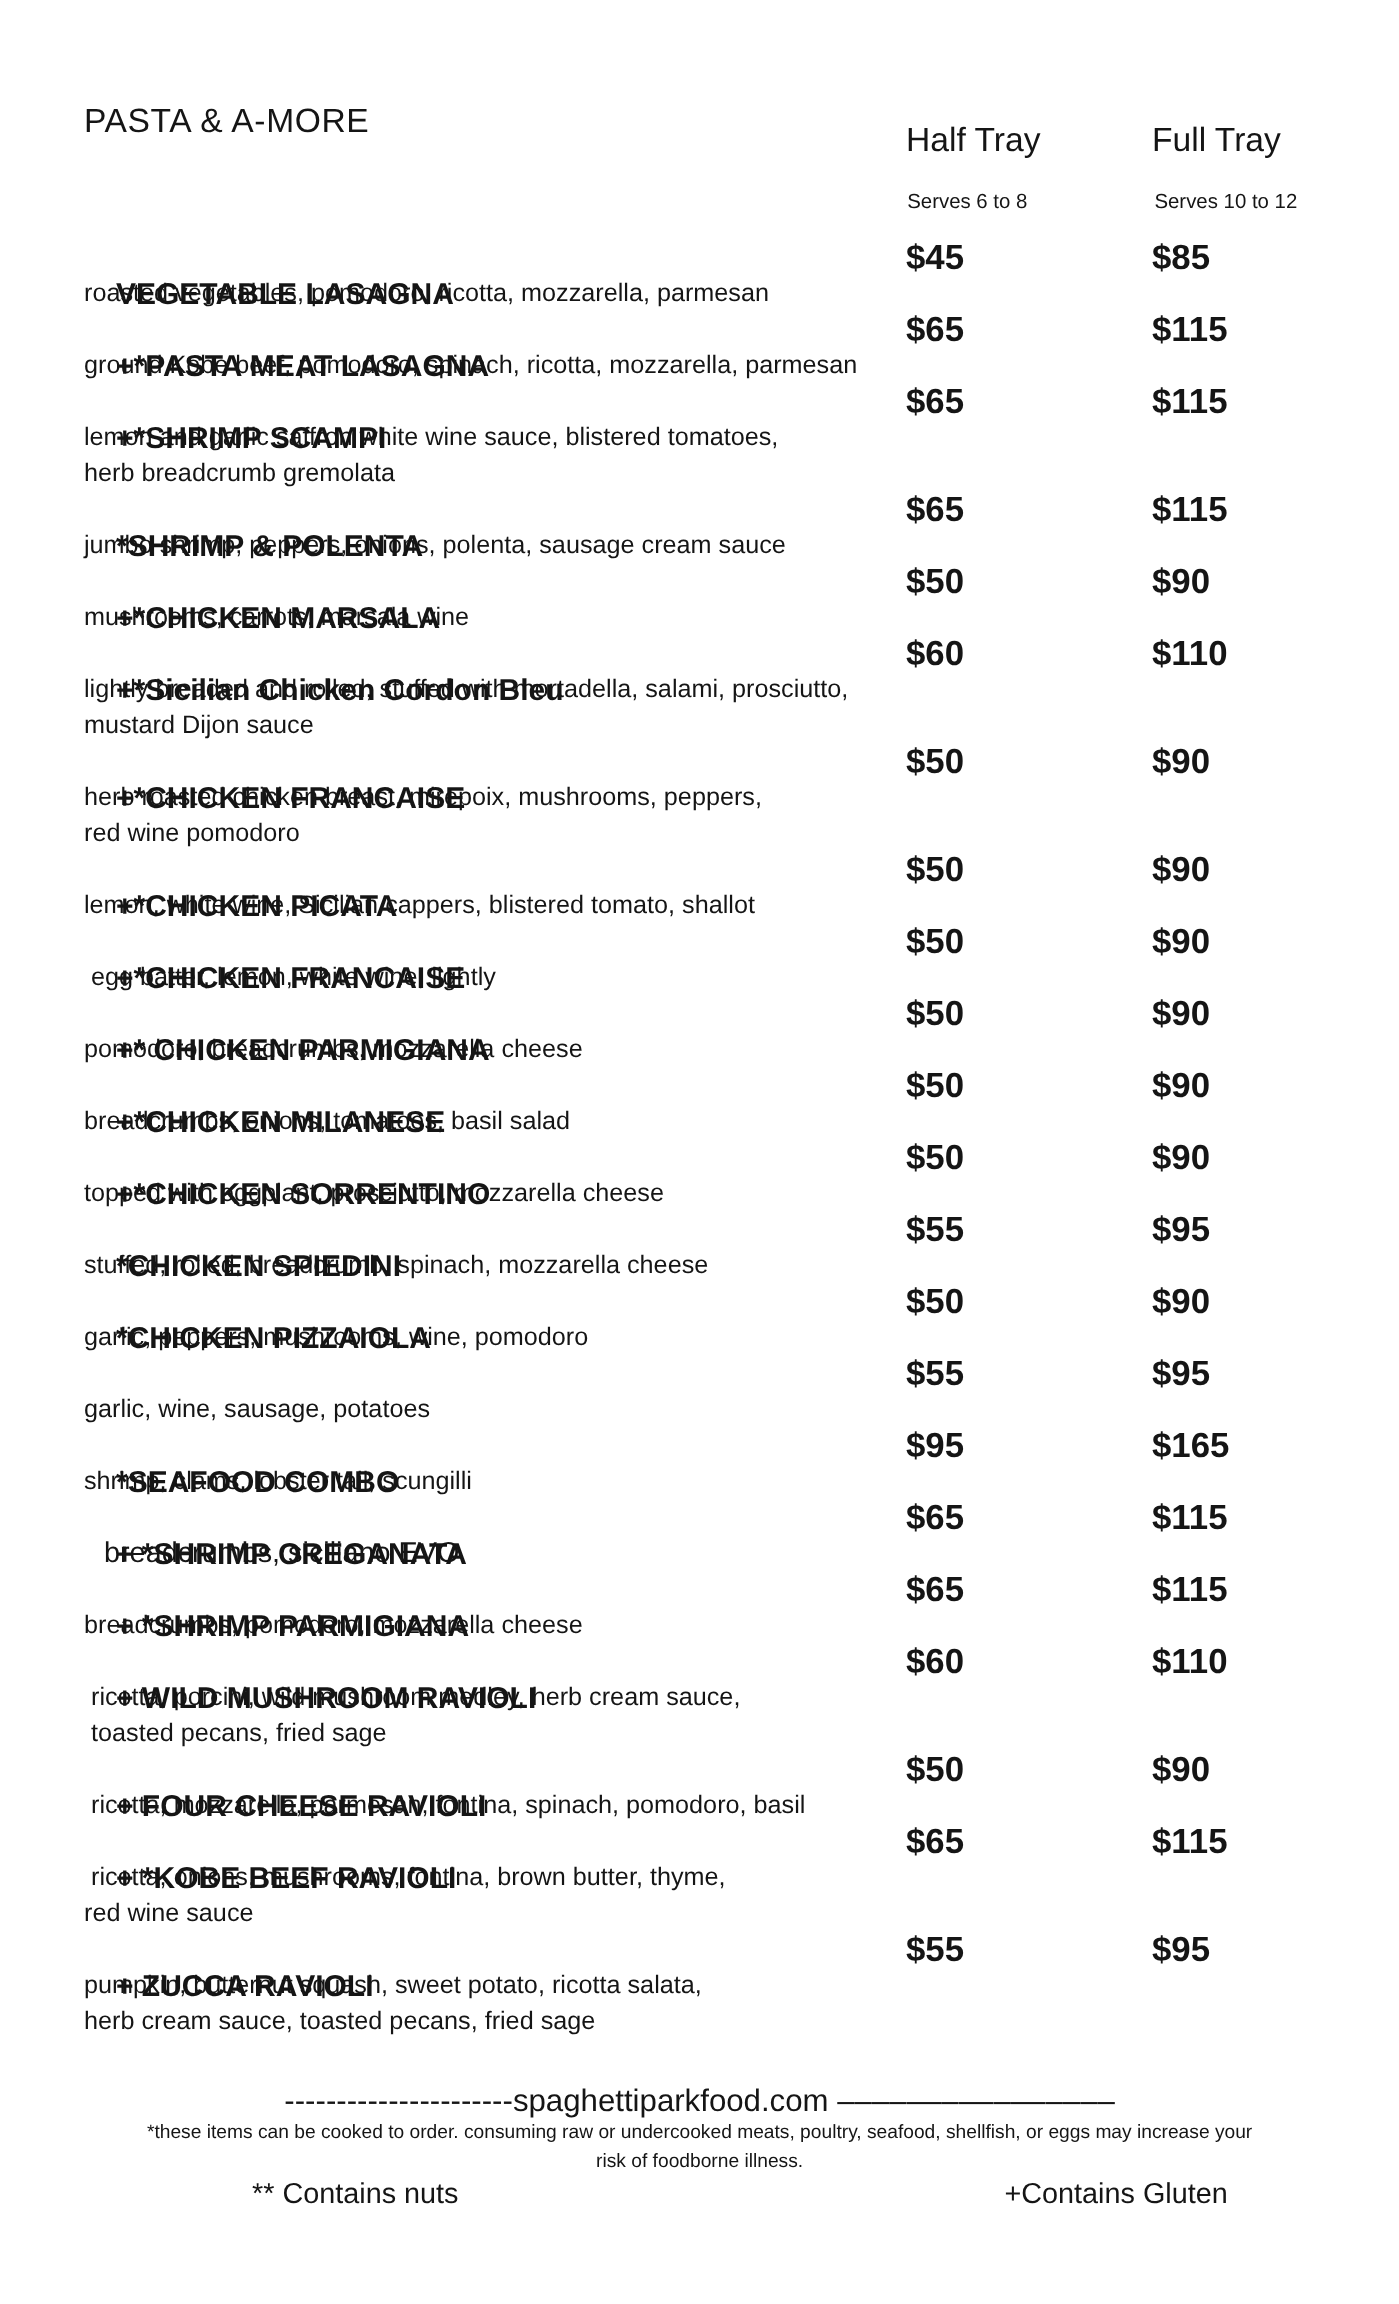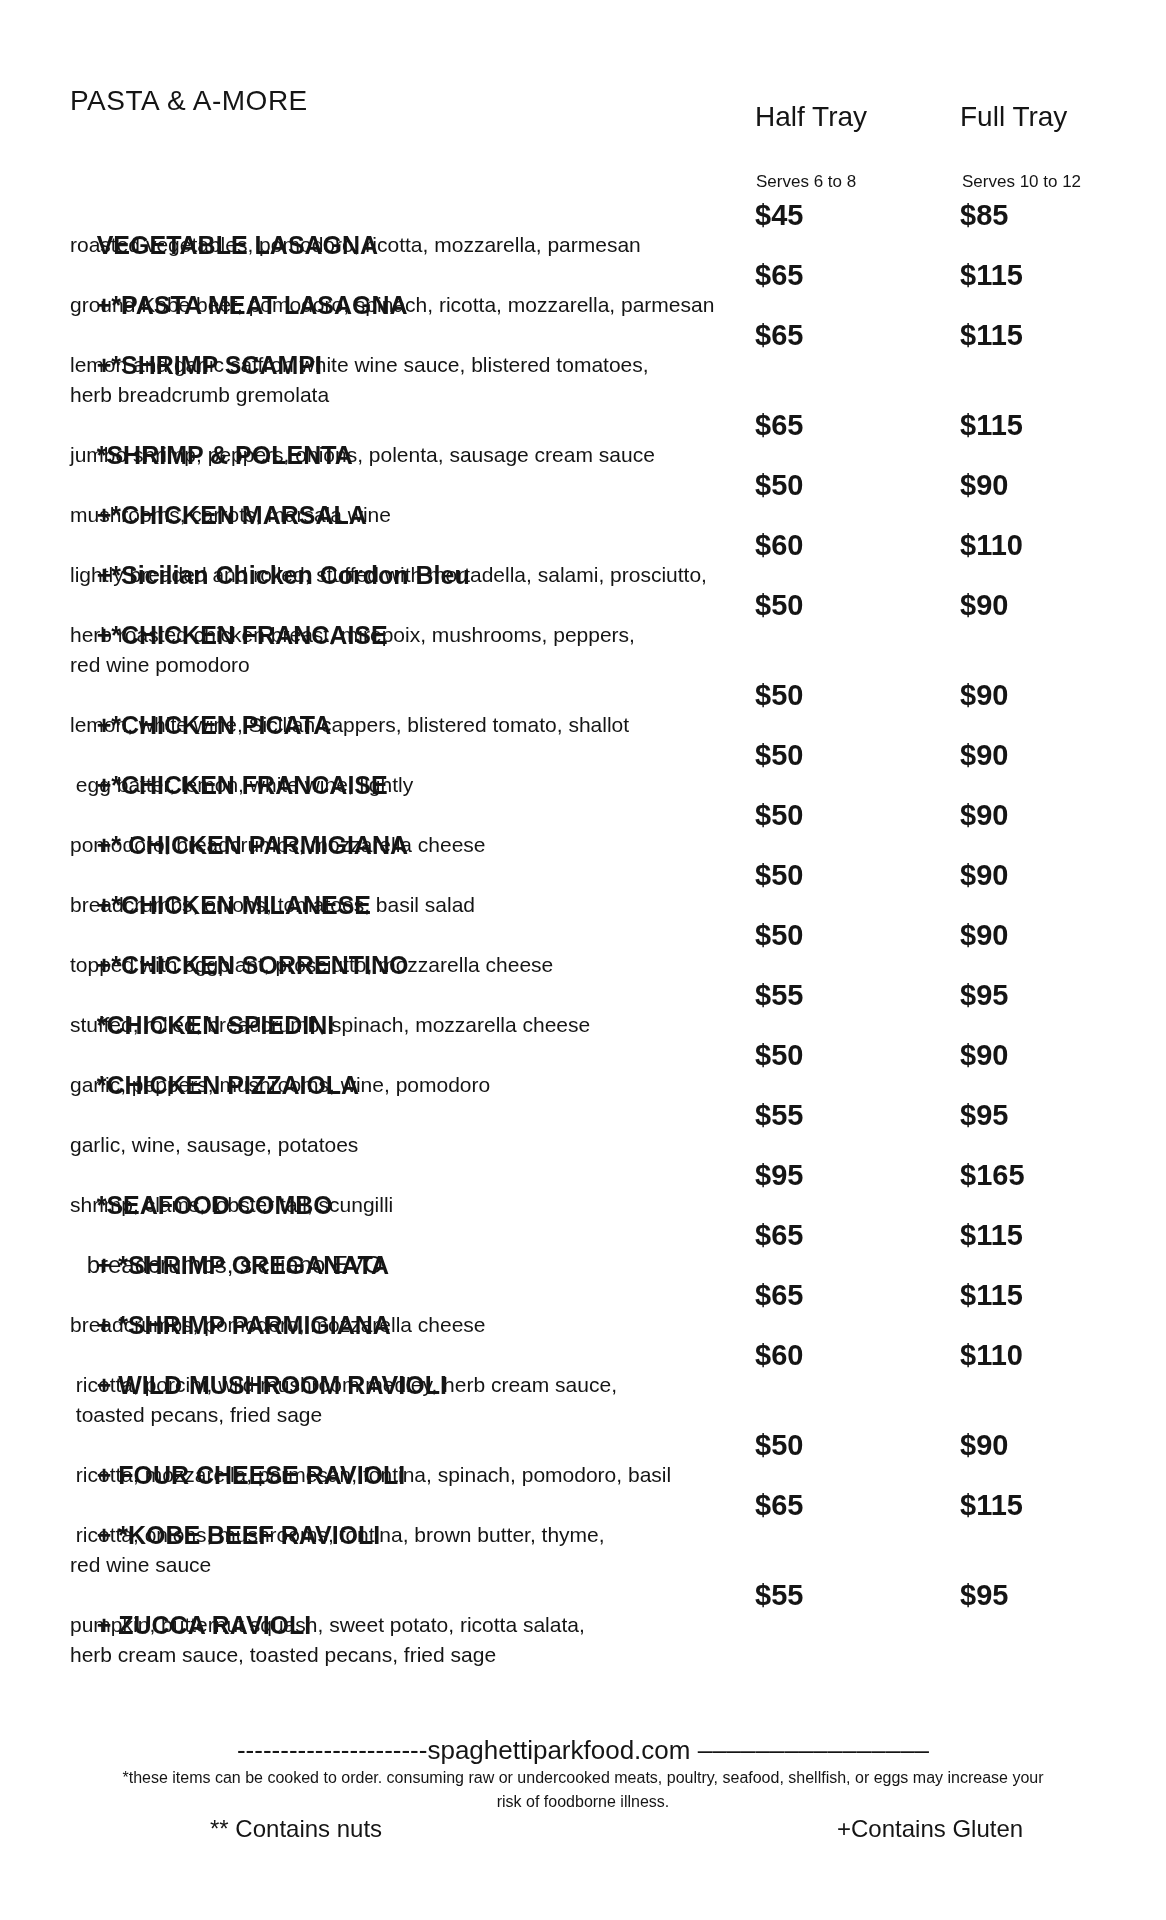--- a/index.html
+++ b/index.html
@@ -15,21 +15,21 @@
 
   
   .page-title {
     position: absolute; left: 70px; top: 84px;
     font-size: 28px; line-height: 34px; font-weight: 400;
     letter-spacing: 0.5px;
   }
   .col-label { position: absolute; top: 100px; font-size: 28px; line-height: 34px; font-weight: 400; }
   .col-label.half { left: 755px; }
   .col-label.full { left: 960px; }
-  .serves { position: absolute; top: 157px; font-size: 17px; line-height: 22px; font-weight: 400; margin-top: 14px; }
+  .serves { position: absolute; top: 157px; font-size: 17px; line-height: 22px; font-weight: 400; }
   .serves.half { left: 756px; }
   .serves.full { left: 962px; }
 
   
   .menu-list { position: absolute; left: 70px; top: 200px; width: 1056px; }
   .item-row { position: relative; line-height: 30px; height: 30px; white-space: pre; }
   .item-name { font-weight: 700; font-size: 25px; }
   .price {
     position: absolute; top: 0; font-weight: 700; font-size: 29px;
     line-height: 30px;
@@ -112,20 +112,21 @@
   <div class="desc">mushrooms, carrots, marsala wine</div>
       </div>
 
   <div class="item">
     <div class="item-row">
       <span class="item-name">+*Sicilian Chicken Cordon Bleu</span>
       <span class="price price-half">$60</span>
       <span class="price price-full">$110</span>
     </div>
   <div class="desc">lightly breaded and rolled, stuffed with mortadella, salami, prosciutto,</div>
+        <div class="desc">mustard Dijon sauce</div>
       </div>
 
   <div class="item">
     <div class="item-row">
       <span class="item-name">+*CHICKEN FRANCAISE</span>
       <span class="price price-half">$50</span>
       <span class="price price-full">$90</span>
     </div>
   <div class="desc">herb roasted chicken breast, mirepoix, mushrooms, peppers,</div>
         <div class="desc">red wine pomodoro</div>

